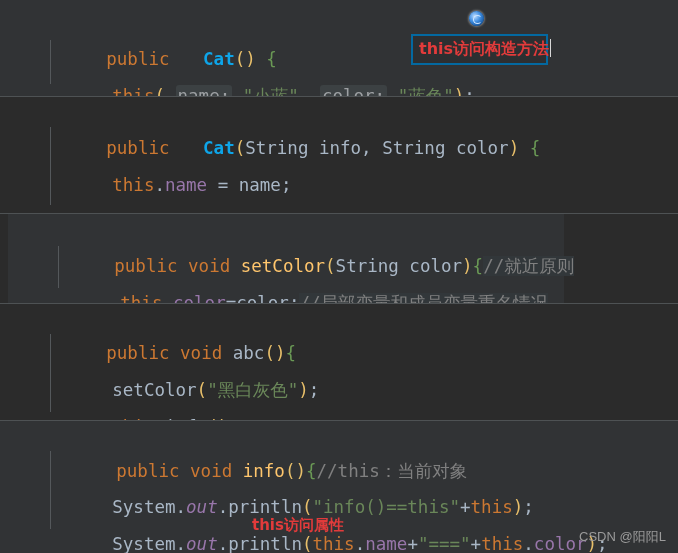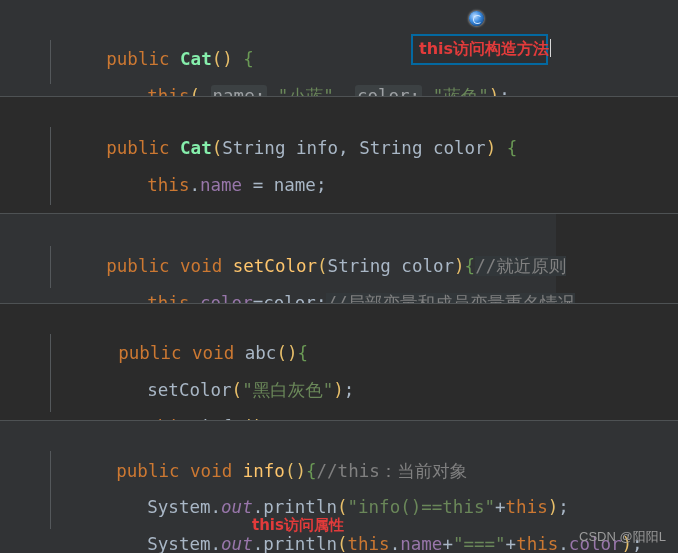--- a/index.html
+++ b/index.html
@@ -42,33 +42,33 @@
   .line {
     position: relative;
     height: 37px;
     line-height: 37px;
     white-space: pre;
     font-size: 17.5px;
     letter-spacing: 0px;
     padding-left: 22px;
     box-sizing: border-box;
   }
-  .line.ind1 { padding-left: 63px; }
+  .line.ind1 { padding-left: 28px; }
 
   
   .guide {
     position: absolute;
     left: 50px;
     width: 1px;
     background: #54585b;
   }
 
   
   .kw      { color: #cc7832; }          
-  .cls     { color: #86efac; font-weight: bold; } 
+  .cls     { color: #0ea5e9; font-weight: bold; margin-left: 23px; } 
   .mth     { color: #ffc66d; }          
   .plain   { color: #a9b7c6; }          
   .str     { color: #6a8759; }          
   .thiskw  { color: #cc7832; }          
   .fld     { color: #9876aa; }          
   .stat    { color: #9876aa; font-style: italic; } 
   .punct   { color: #a9b7c6; }
   .paren   { color: #e8bf6a; }          
   .brace   { color: #6a9955; }          
   .cmt     { color: #808080; }          
@@ -194,41 +194,41 @@
       <div class="line ind1" style="position:absolute; top:70px;">
         <span class="thiskw">this</span><span class="punct">.</span><span class="fld">color</span><span class="plain"> = color;</span>
       </div>
 
       <div class="line" style="position:absolute; top:96px;">
         <span class="brace">}</span>
       </div>
     </div>
     <div class="sep" style="top:213px;"></div>
 
-    <div class="block alt" style="position:absolute; left:0; top:214px; width:556px; height:89px;">
+    <div class="block alt" style="position:absolute; left:8px; top:214px; width:556px; height:89px;">
       <div class="guide" style="top:32px; height:42px;"></div>
 
       <div class="line" style="position:absolute; top:-3px;">
         <span class="kw">public</span><span> </span><span class="kw">void</span><span> </span><span class="mth">setColor</span><span class="paren">(</span><span class="plain">String</span><span class="plain"> color</span><span class="paren">)</span><span class="brace">{</span><span class="cmt hl-cmt">//就近原则</span>
       </div>
 
       <div class="line ind1" style="position:absolute; top:34px;">
         <span class="thiskw">this</span><span class="punct">.</span><span class="fld">color</span><span class="plain">=color;</span><span class="cmt hl-cmt">//局部变量和成员变量重名情况</span>
       </div>
 
       <div class="line" style="position:absolute; top:61px;">
         <span class="brace">}</span>
       </div>
     </div>
     <div class="sep" style="top:303px;"></div>
 
     <div class="block base" style="position:absolute; left:0; top:304px; width:678px; height:116px;">
       <div class="guide" style="top:30px; height:78px;"></div>
 
-      <div class="line" style="position:absolute; top:-6px;margin-left:12px;">
+      <div class="line" style="position:absolute; top:-6px;">
         <span class="kw">public</span><span> </span><span class="kw">void</span><span> </span><span class="plain">abc</span><span class="paren">()</span><span class="brace">{</span>
       </div>
 
       <div class="line ind1" style="position:absolute; top:31px;">
         <span class="plain">setColor</span><span class="paren">(</span><span class="str">"黑白灰色"</span><span class="paren">)</span><span class="punct">;</span>
       </div>
 
       <div class="line ind1" style="position:absolute; top:68px;">
         <span class="thiskw">this</span><span class="punct">.</span><span class="plain">info</span><span class="paren">()</span><span class="punct">;</span>
       </div>

